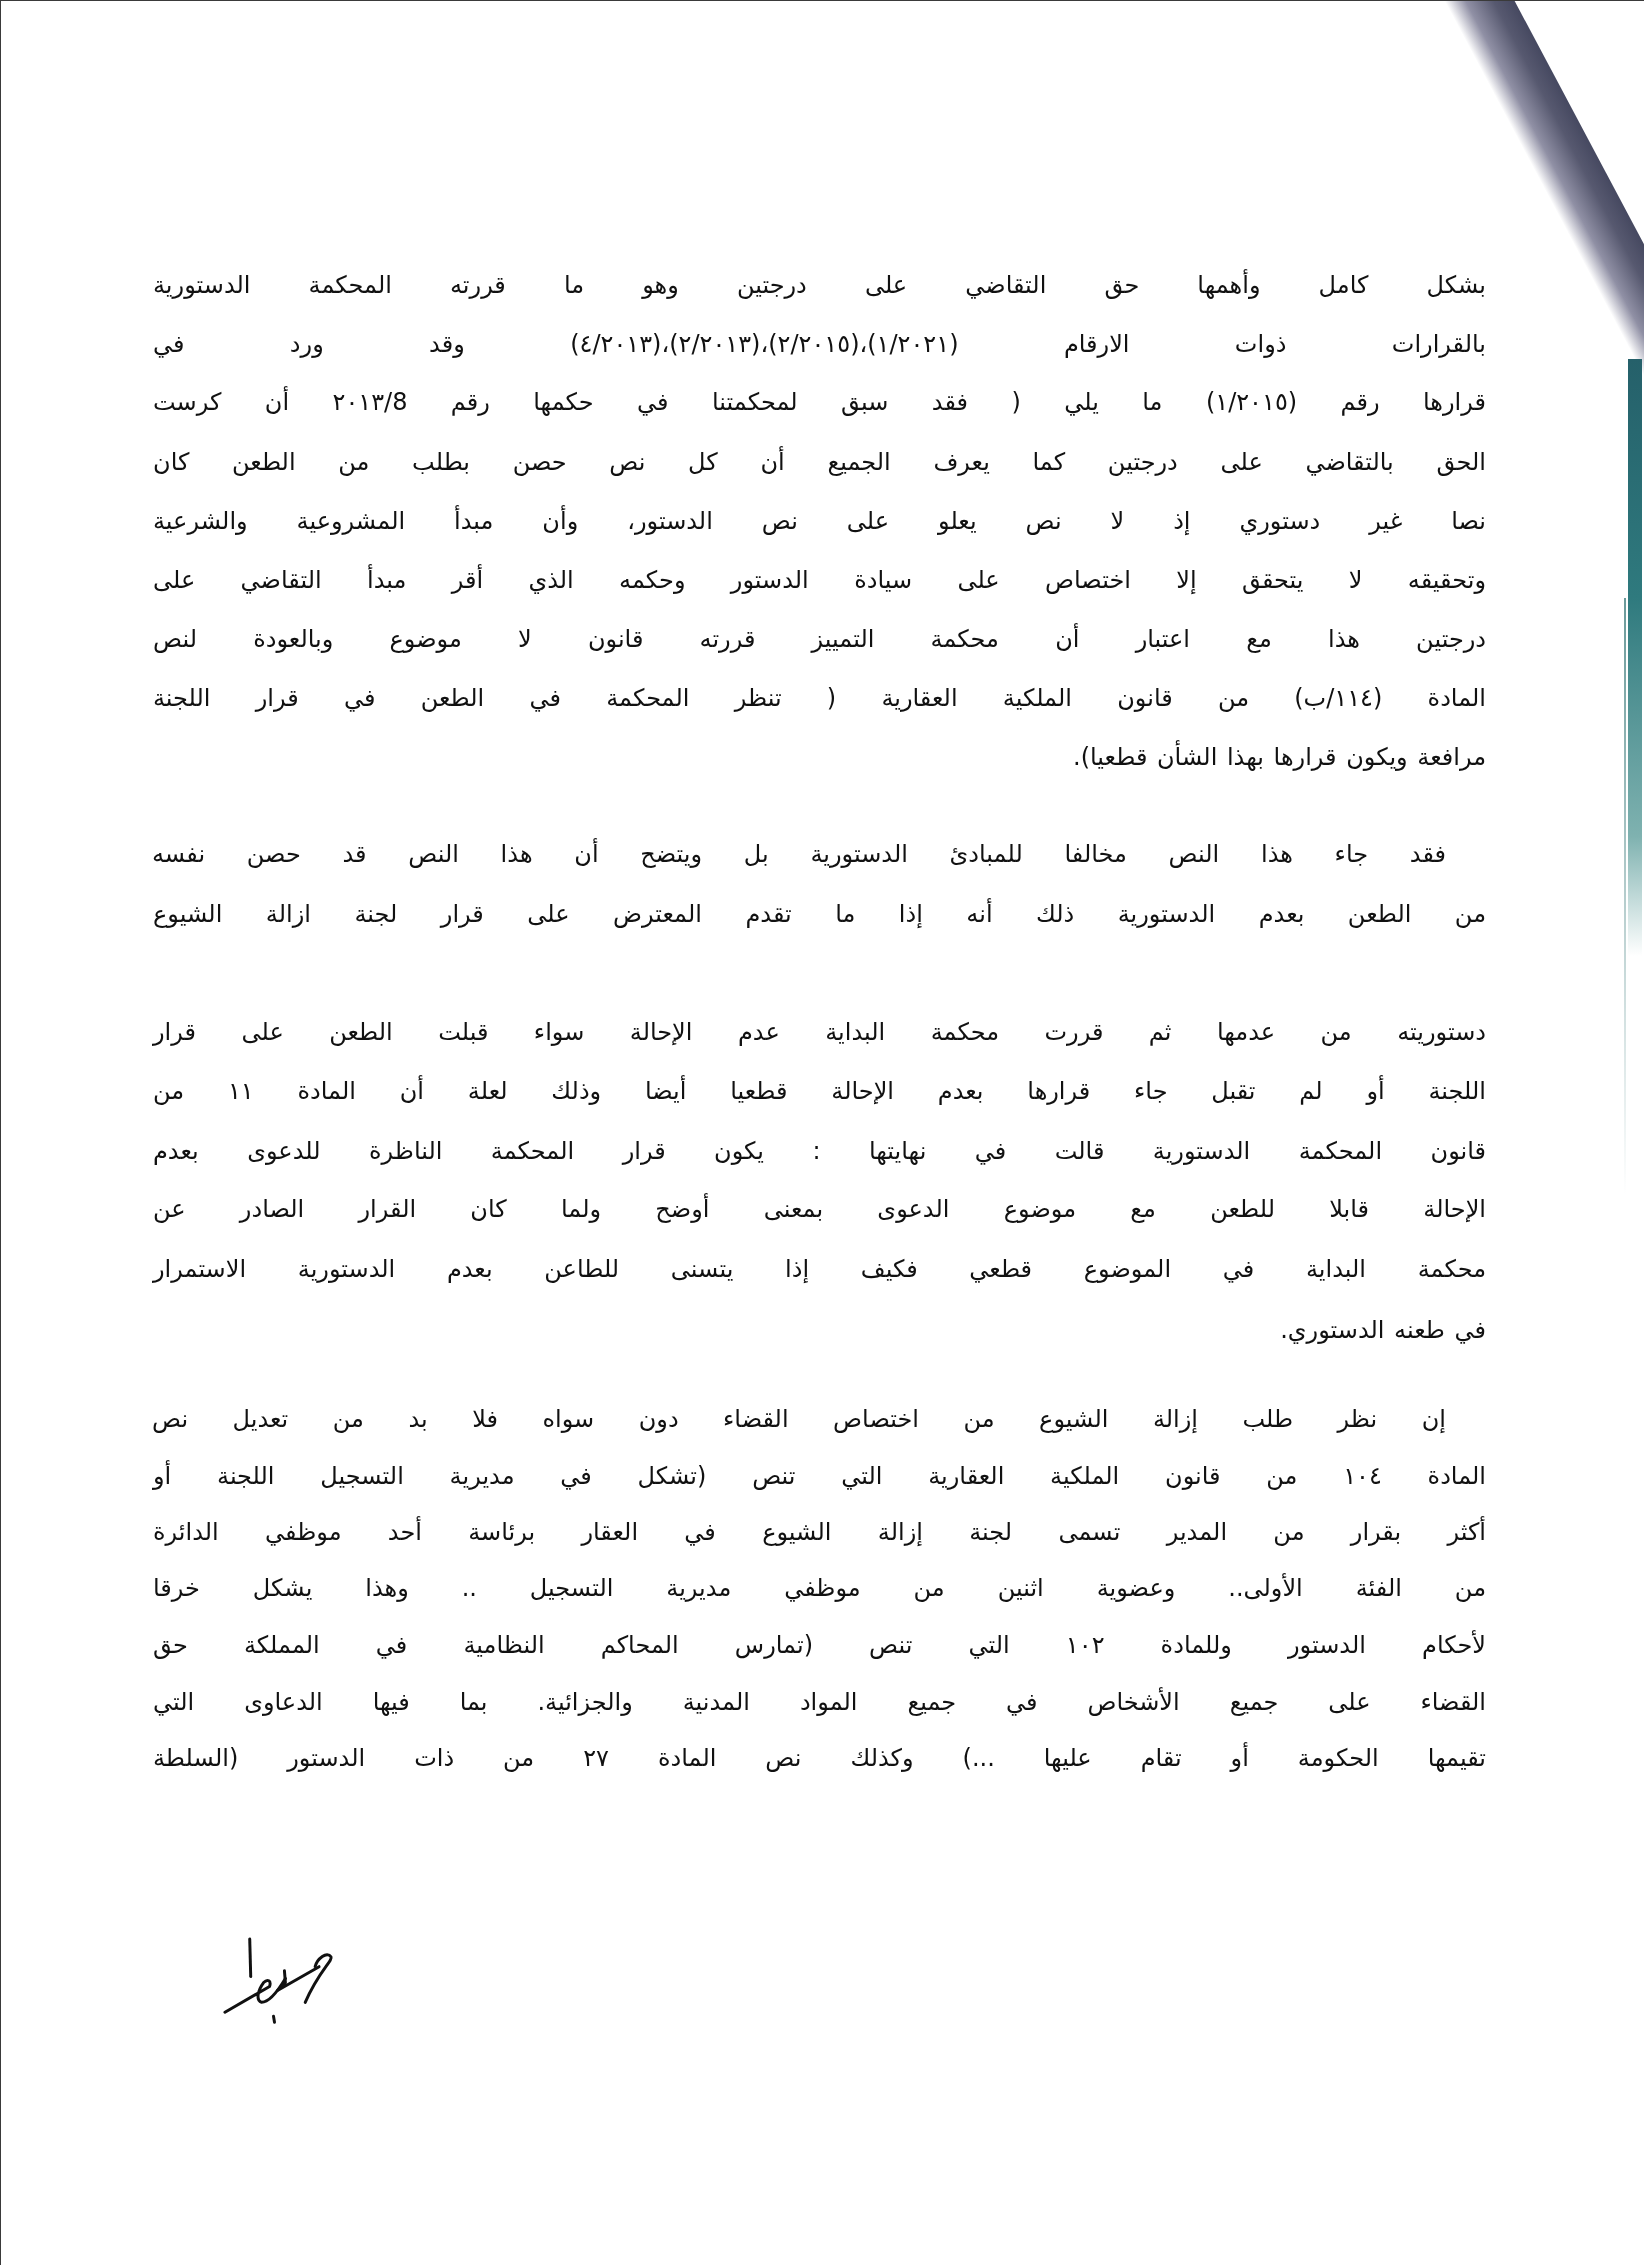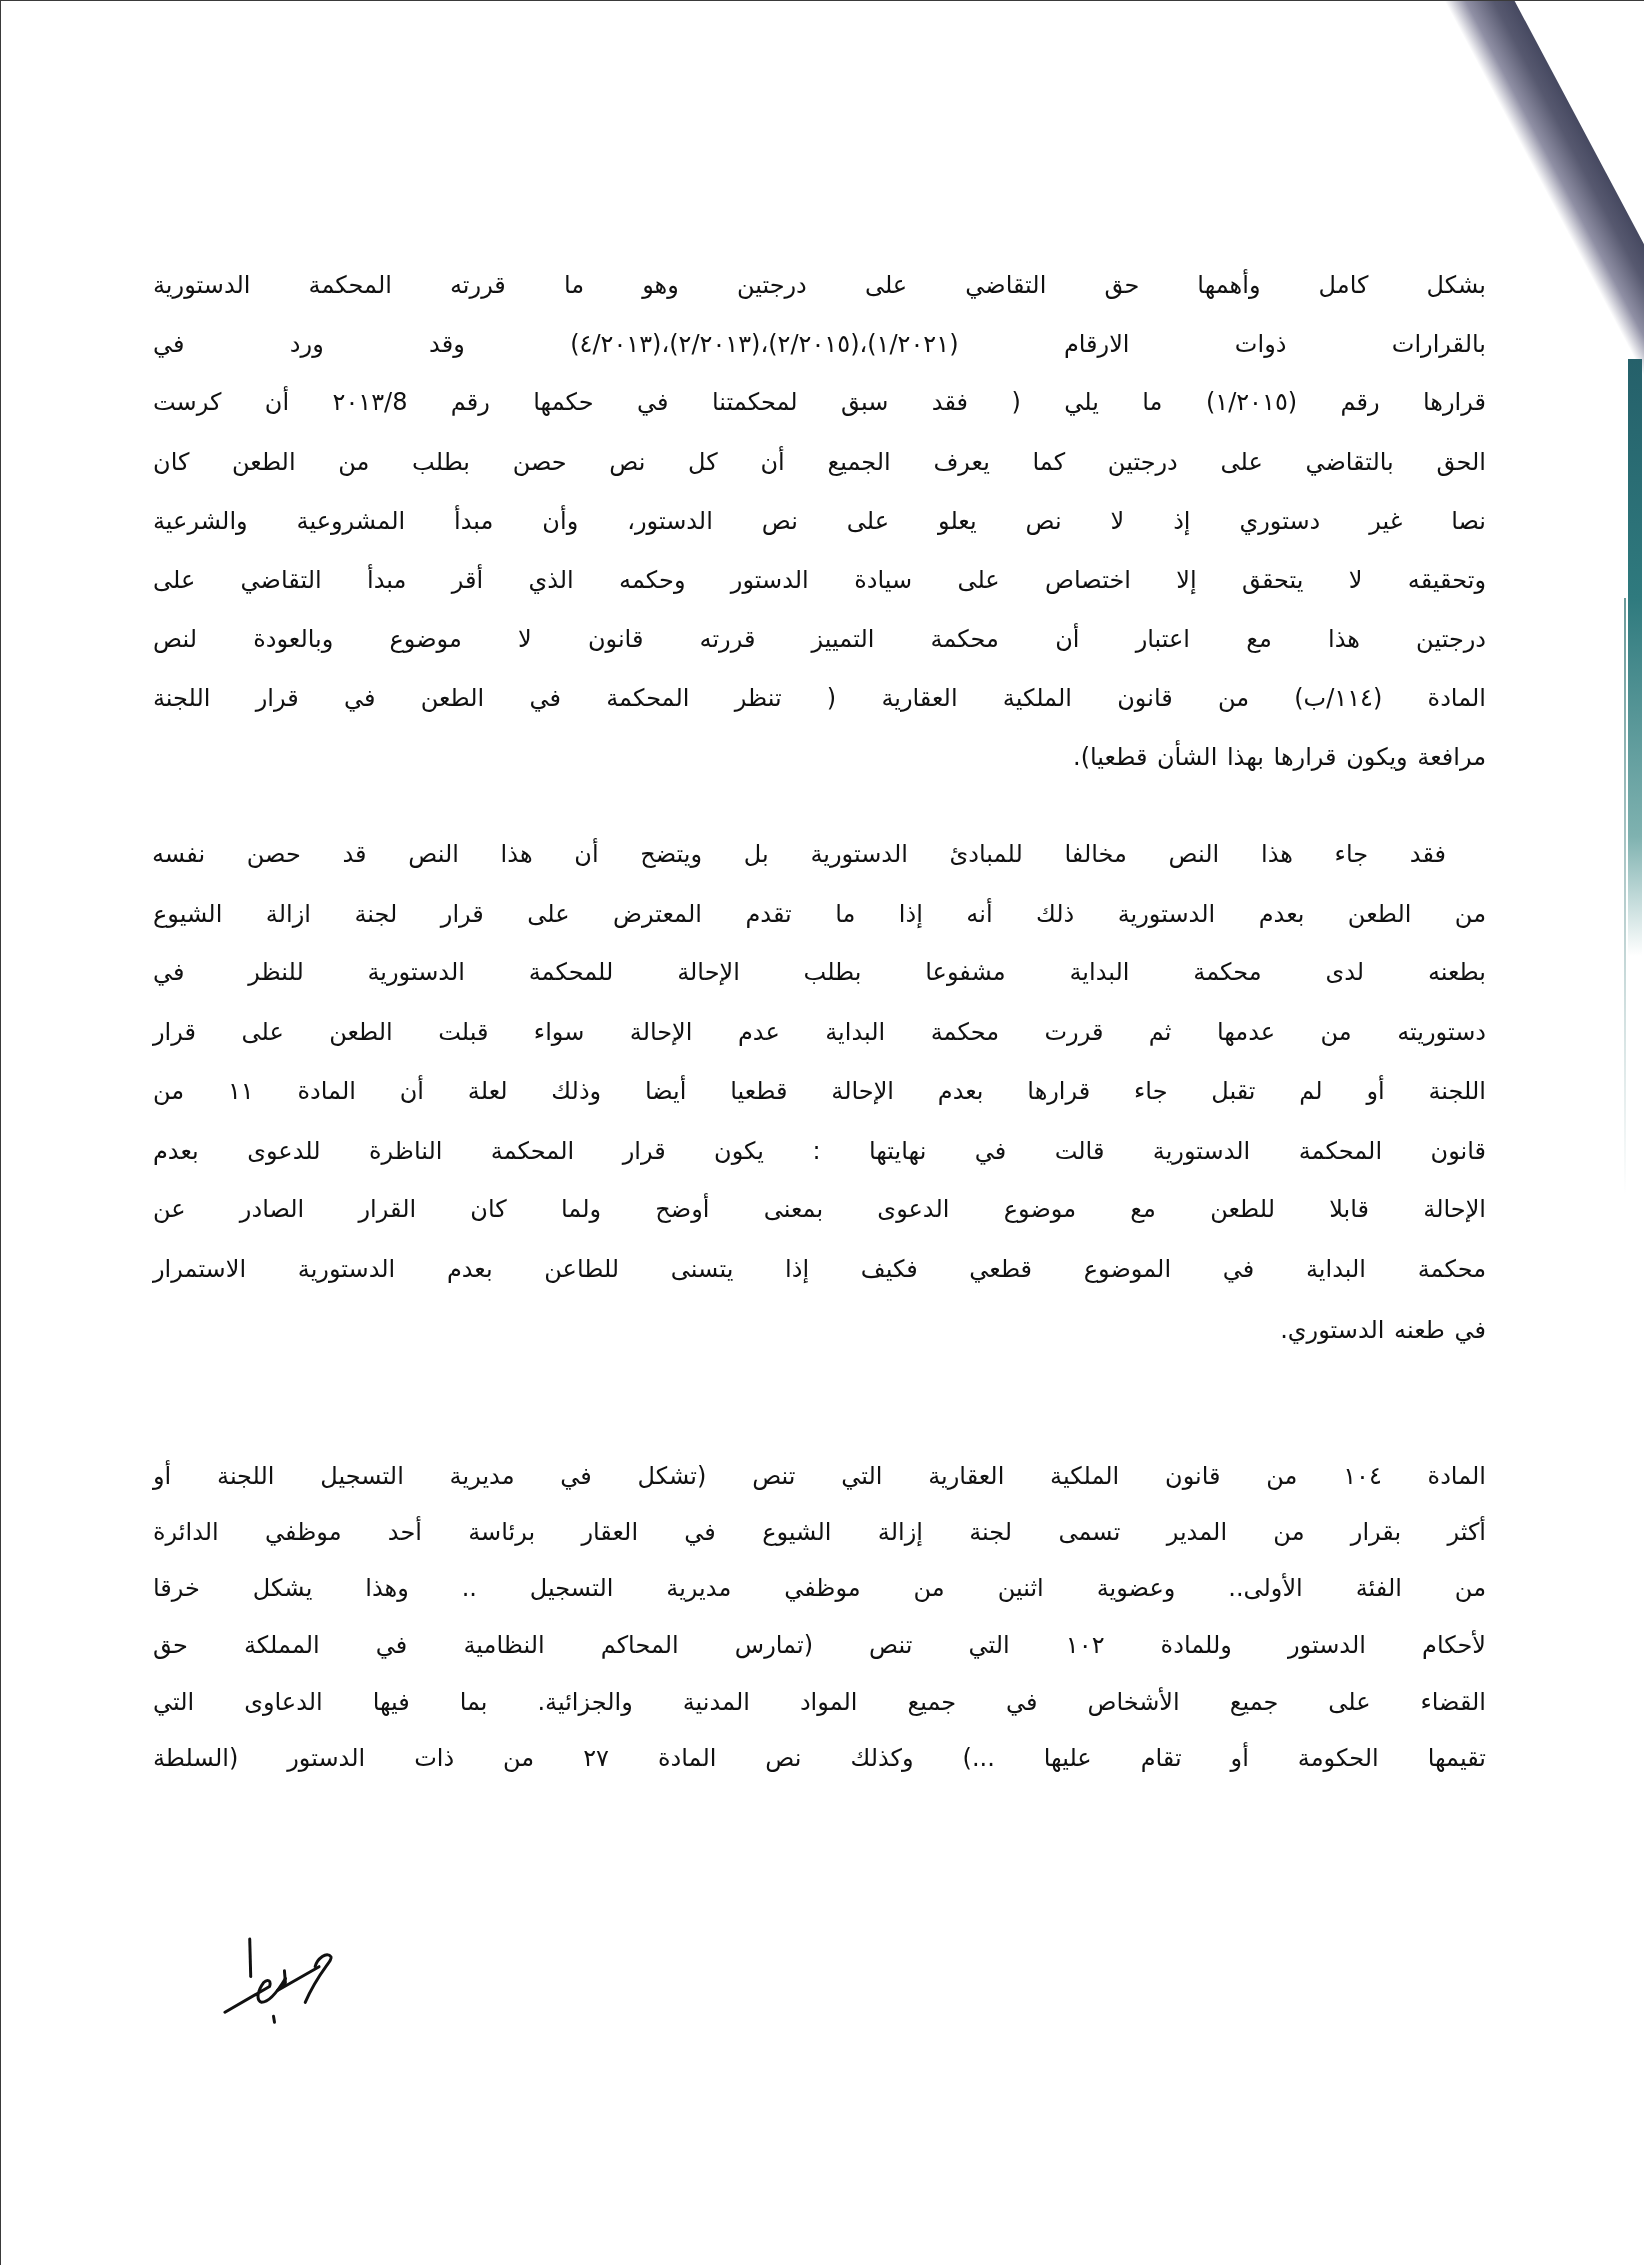--- a/index.html
+++ b/index.html
@@ -53,30 +53,30 @@
     <div class="line" style="top:236px">نصا غير دستوري إذ لا نص يعلو على نص الدستور، وأن مبدأ المشروعية والشرعية</div>
     <div class="line" style="top:295px">وتحقيقه لا يتحقق إلا اختصاص على سيادة الدستور وحكمه الذي أقر مبدأ التقاضي على</div>
     <div class="line" style="top:354px">درجتين هذا مع اعتبار أن محكمة التمييز قررته قانون لا موضوع وبالعودة لنص</div>
     <div class="line" style="top:413px">المادة (١١٤/ب) من قانون الملكية العقارية ( تنظر المحكمة في الطعن في قرار اللجنة</div>
     <div class="line last" style="top:472px">مرافعة ويكون قرارها بهذا الشأن قطعيا).</div>
   </div>
 
   <div class="text-block" style="top:823px; height:537px;">
     <div class="line indent" style="top:0px">فقد جاء هذا النص مخالفا للمبادئ الدستورية بل ويتضح أن هذا النص قد حصن نفسه</div>
     <div class="line" style="top:60px">من الطعن بعدم الدستورية ذلك أنه إذا ما تقدم المعترض على قرار لجنة ازالة الشيوع</div>
-    <div class="line" style="top:118px">بطعنه لدى محكمة البداية مشفوعا بطلب الإحالة للمحكمة الدستورية للنظر في</div>
     <div class="line" style="top:178px">دستوريته من عدمها ثم قررت محكمة البداية عدم الإحالة سواء قبلت الطعن على قرار</div>
     <div class="line" style="top:237px">اللجنة أو لم تقبل جاء قرارها بعدم الإحالة قطعيا أيضا وذلك لعلة أن المادة ١١ من</div>
     <div class="line" style="top:297px">قانون المحكمة الدستورية قالت في نهايتها : يكون قرار المحكمة الناظرة للدعوى بعدم</div>
     <div class="line" style="top:415px">محكمة البداية في الموضوع قطعي فكيف إذا يتسنى للطاعن بعدم الدستورية الاستمرار</div>
     <div class="line" style="top:355px">الإحالة قابلا للطعن مع موضوع الدعوى بمعنى أوضح ولما كان القرار الصادر عن</div>
     <div class="line last" style="top:476px">في طعنه الدستوري.</div>
   </div>
 
   <div class="text-block" style="top:1388px; height:438px;">
+    <div class="line indent" style="top:0px">إن نظر طلب إزالة الشيوع من اختصاص القضاء دون سواه فلا بد من تعديل نص</div>
     <div class="line" style="top:57px">المادة ١٠٤ من قانون الملكية العقارية التي تنص (تشكل في مديرية التسجيل اللجنة أو</div>
     <div class="line" style="top:169px">من الفئة الأولى.. وعضوية اثنين من موظفي مديرية التسجيل .. وهذا يشكل خرقا</div>
     <div class="line" style="top:113px">أكثر بقرار من المدير تسمى لجنة إزالة الشيوع في العقار برئاسة أحد موظفي الدائرة</div>
     <div class="line" style="top:226px">لأحكام الدستور وللمادة ١٠٢ التي تنص (تمارس المحاكم النظامية في المملكة حق</div>
     <div class="line" style="top:283px">القضاء على جميع الأشخاص في جميع المواد المدنية والجزائية. بما فيها الدعاوى التي</div>
     <div class="line" style="top:339px">تقيمها الحكومة أو تقام عليها ...) وكذلك نص المادة ٢٧ من ذات الدستور (السلطة</div>
   </div>
 
   <svg class="signature" viewBox="0 0 130 110">
     <g fill="none" stroke="#111" stroke-width="3" stroke-linecap="round" stroke-linejoin="round">

